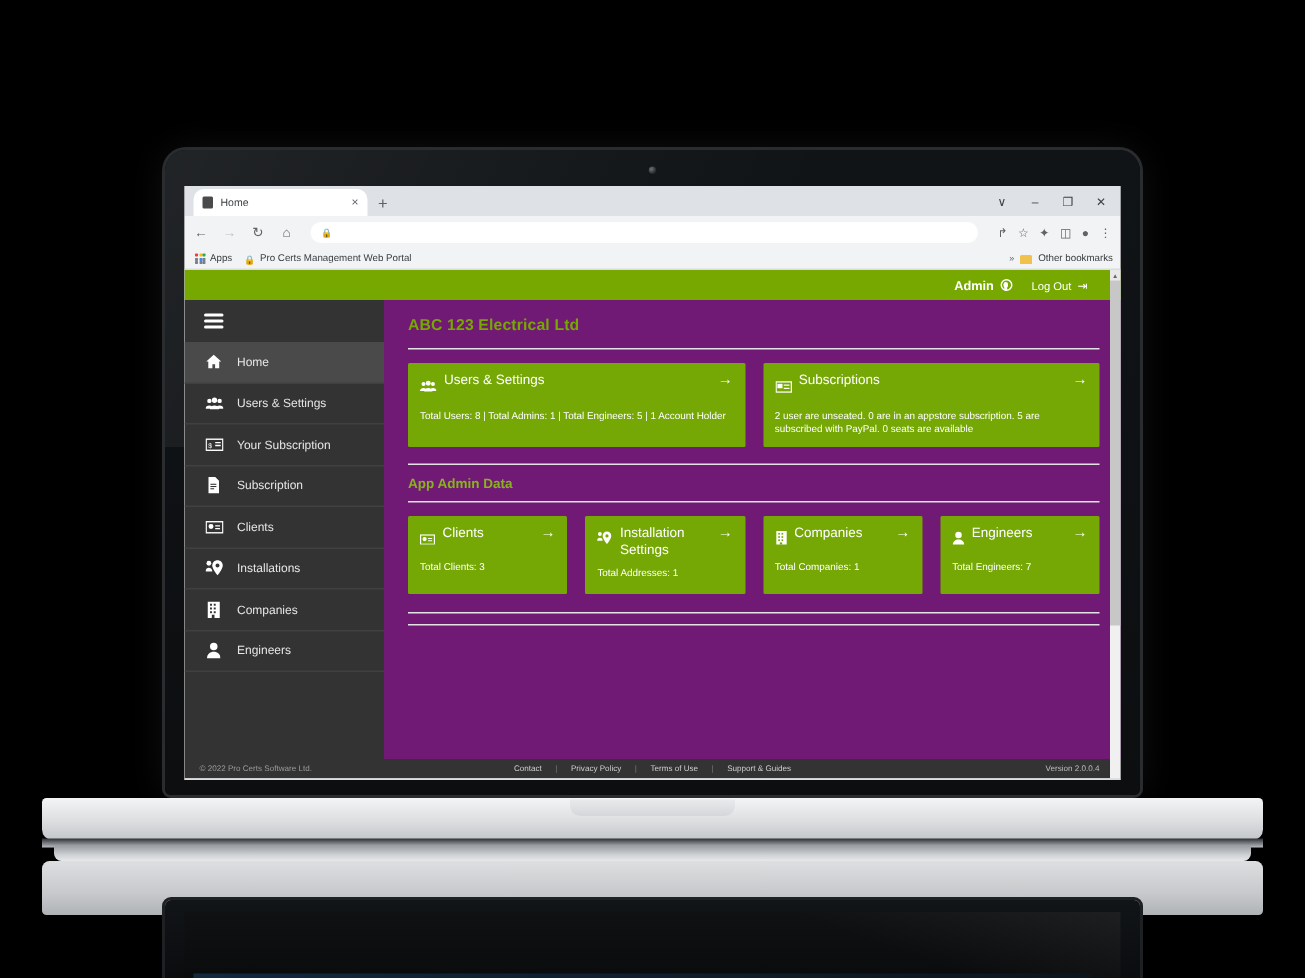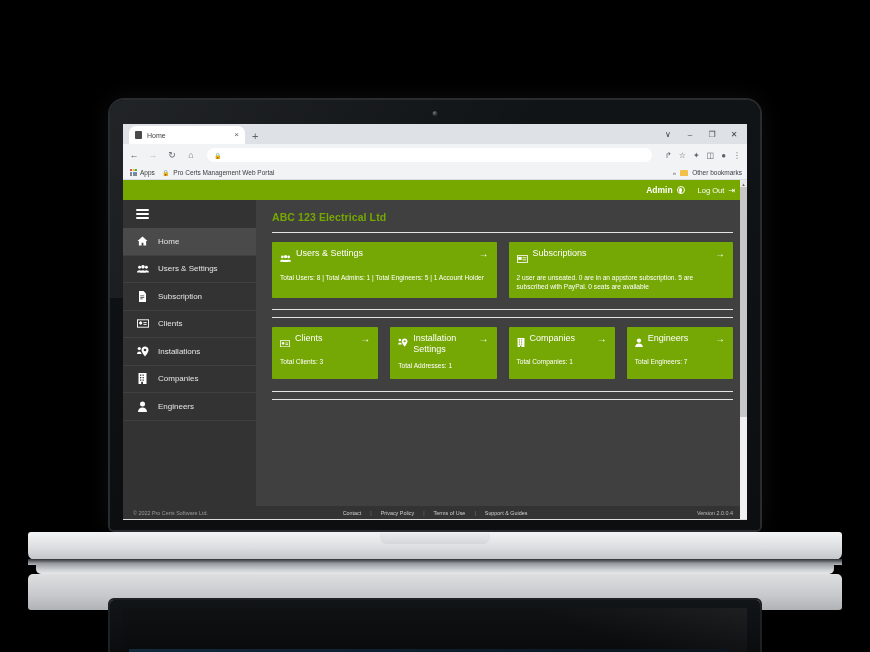--- a/index.html
+++ b/index.html
@@ -74,21 +74,21 @@
   .apps-grid i:nth-child(5){background:#4285f4}
   .bm-lock { font-size:6px; }
   .bm-right { position:absolute; right:5px; display:flex; align-items:center; gap:4px; }
   .folder-ico { width:8px; height:6px; background:#f2c14b; border-radius:1px 1px 0 0; }
 
   
   .app { position:relative; height:calc(396px - 20px - 22px - 15px); background:#fff; display:flex; flex-direction:column; }
 
   .app-topbar {
     height:20px; background:#76a800; display:flex; align-items:center; justify-content:flex-end;
-    padding-right:12px; gap:13px; flex:none;
+    padding-right:22px; gap:13px; flex:none;
   }
   .topbar-item { display:flex; align-items:center; gap:4px; color:#fff; font-size:8.5px; font-weight:bold; }
   .topbar-item.logout { font-weight:normal; font-size:7.5px; }
   .circ-user { width:8px; height:8px; border-radius:50%; border:1.2px solid #fff; position:relative; }
   .circ-user::after { content:""; position:absolute; left:1.6px; top:1.4px; width:3.2px; height:3.2px;
                       border-radius:50%; background:#fff; box-shadow:0 2.6px 0 -.6px #fff; }
   .logout-ico { font-size:8px; }
 
   .app-body { flex:1; display:flex; min-height:0; }
 
@@ -100,21 +100,21 @@
   .nav-item {
     height:27.5px; display:flex; align-items:center; gap:9px; padding-left:13px;
     color:#e6e6e6; font-size:8px; border-bottom:1px solid #404040;
   }
   .nav-item:first-of-type { border-top:1px solid #404040; }
   .nav-item.active { background:#4a4a4a; }
   .nav-ico { width:13px; display:flex; align-items:center; justify-content:center; color:#fff; }
   .nav-ico svg { display:block; }
 
   
-  .content { flex:1; background:#404040; padding:11px 14px 0 16px; overflow:hidden; position:relative; }
+  .content { flex:1; background:#701a75; padding:11px 14px 0 16px; overflow:hidden; position:relative; }
   .page-title { color:#76a800; font-size:10.5px; font-weight:bold; letter-spacing:.1px; }
   .rule { height:1px; background:#e3e3e3; margin:9px 0 9px 0; }
   .section-title { color:#8ab21c; font-size:9px; font-weight:bold; margin-top:2px; }
 
   .card-row { display:flex; gap:12px; }
   .card {
     background:#76a805; color:#fff; border-radius:1px; padding:6px 8px 7px 8px;
     position:relative; display:flex; flex-direction:column;
   }
   .card.wide { flex:1; min-height:48px; }
@@ -308,20 +308,31 @@
                 <svg width="12" height="10" viewBox="0 0 28 20" fill="#fff">
                   <circle cx="6" cy="6" r="3.4"></circle>
                     <circle cx="22" cy="6" r="3.4"></circle>
                     <circle cx="14" cy="5" r="4.2"></circle>
                   <path d="M0 18c0-3.4 2.8-5 6-5s6 1.6 6 5zM16 18c0-3.4 2.8-5 6-5s6 1.6 6 5zM7 19c0-4 3.2-6 7-6s7 2 7 6z"></path>
                 </svg>
               </span>
               <span>Users &amp; Settings</span>
             </div>
 
+            <div class="nav-item">
+              <span class="nav-ico">
+                <svg width="12" height="9" viewBox="0 0 26 18" fill="none" stroke="#fff" stroke-width="2">
+                  <rect x="1" y="1" width="24" height="16"></rect>
+                    <line x1="14" y1="6" x2="22" y2="6"></line>
+                    <line x1="14" y1="10" x2="22" y2="10"></line>
+                  <text x="4" y="13" font-size="10" fill="#fff" stroke="none" font-family="Liberation Sans">$</text>
+                </svg>
+              </span>
+              <span>Your Subscription</span>
+            </div>
 
             <div class="nav-item">
               <span class="nav-ico">
                 <svg width="9" height="11" viewBox="0 0 18 22" fill="#fff">
                     <path d="M2 0h9l5 5v17H2z"></path>
                     <rect x="4.5" y="9" width="8" height="1.4" fill="#333"></rect>
                     <rect x="4.5" y="12" width="8" height="1.4" fill="#333"></rect>
                     <rect x="4.5" y="15" width="5" height="1.4" fill="#333"></rect>
                   </svg>
               </span>
@@ -413,20 +424,21 @@
                     </svg>
                   </span>
                   <span class="card-title">Subscriptions</span>
                 </div>
                 <span class="card-arrow">→</span>
                 <div class="card-sub">2 user are unseated. 0 are in an appstore subscription. 5 are subscribed with PayPal. 0 seats are available</div>
               </div>
             </div>
 
             <div class="rule" style="margin-top:11px;margin-bottom:7px"></div>
+            <div class="section-title">App Admin Data</div>
             <div class="rule" style="margin:7px 0 9px"></div>
 
             <div class="card-row">
               <div class="card quad">
                 <div class="card-head">
                   <span class="card-ico">
                     <svg width="10" height="7.5" viewBox="0 0 26 18" fill="none" stroke="#fff" stroke-width="2">
                       <rect x="1" y="1" width="24" height="16"></rect>
                         <circle cx="8" cy="8" r="2.6" fill="#fff"></circle>
                       <line x1="14" y1="7" x2="21" y2="7"></line>

